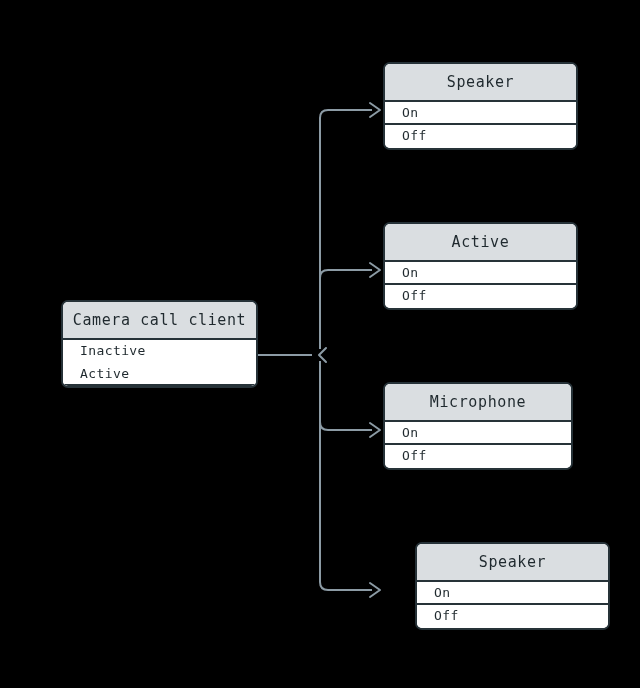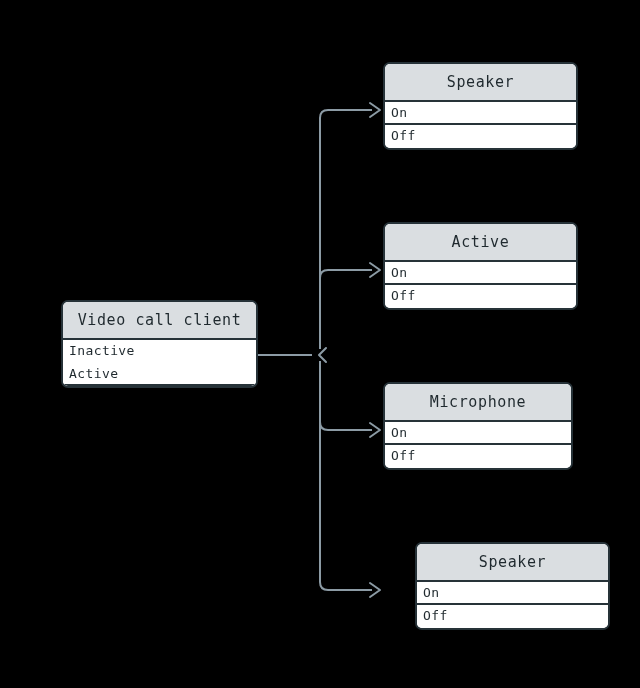--- a/index.html
+++ b/index.html
@@ -49,21 +49,21 @@
     overflow: hidden;
   }
   .node-row {
     box-sizing: border-box;
     background: #ffffff;
     color: #1f292e;
     font-size: 13px;
     letter-spacing: 0.4px;
     line-height: 21px;
     height: 23px;
-    padding-left: 6px;
+    padding-left: 17px;
     border-bottom: 2px solid #263238;
     white-space: nowrap;
     overflow: hidden;
   }
   .node-row.last {
     border-bottom: none;
   }
 </style>
 </head>
 <body>
@@ -93,21 +93,21 @@
       <path d="M 370 583 L 380 590 L 370 597" stroke-linecap="round"></path>
 
       <path d="M 364 110 L 372 110"></path>
       <path d="M 364 270 L 372 270"></path>
       <path d="M 364 430 L 372 430"></path>
       <path d="M 364 590 L 372 590"></path>
     </g>
   </svg>
 
   <div class="node" style="left:61px; top:300px; width:197px;">
-    <div class="node-header">Video call client</div>
+    <div class="node-header">Camera call client</div>
     <div class="node-row last">Inactive</div>
     <div class="node-row">Active</div>
   </div>
 
   <div class="node" style="left:383px; top:62px; width:195px;">
     <div class="node-header">Speaker</div>
     <div class="node-row">On</div>
     <div class="node-row last">Off</div>
   </div>
 

